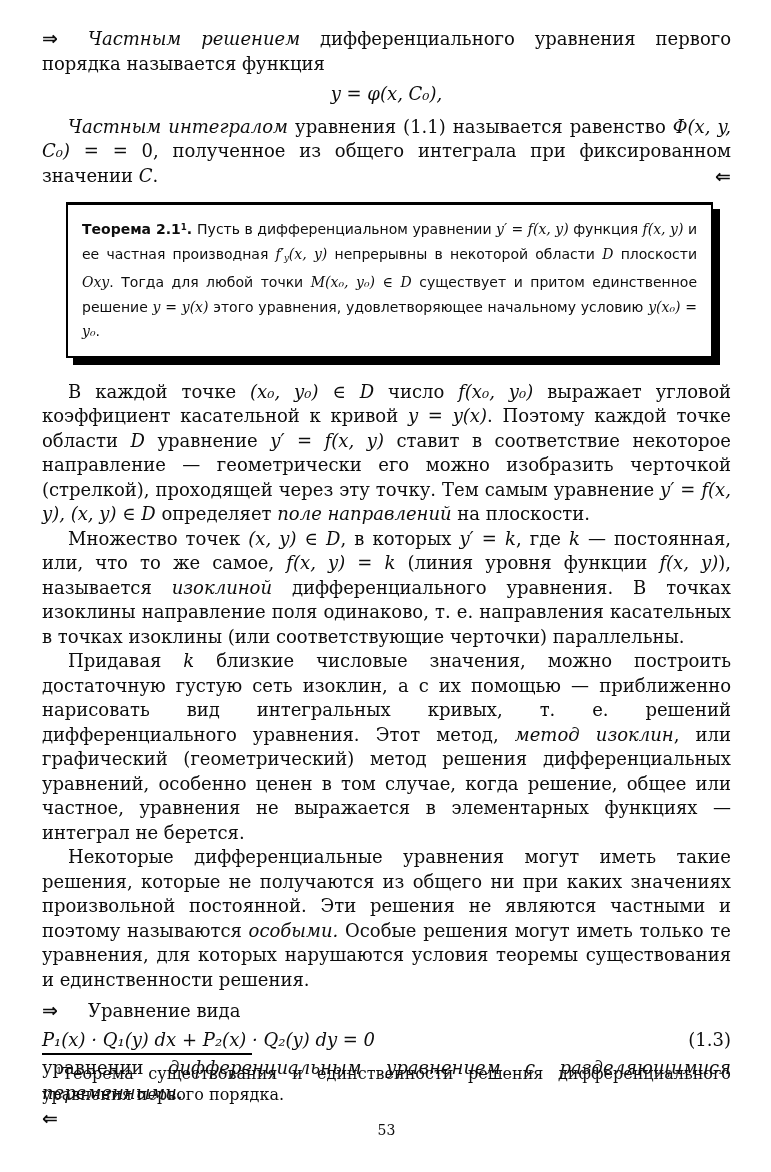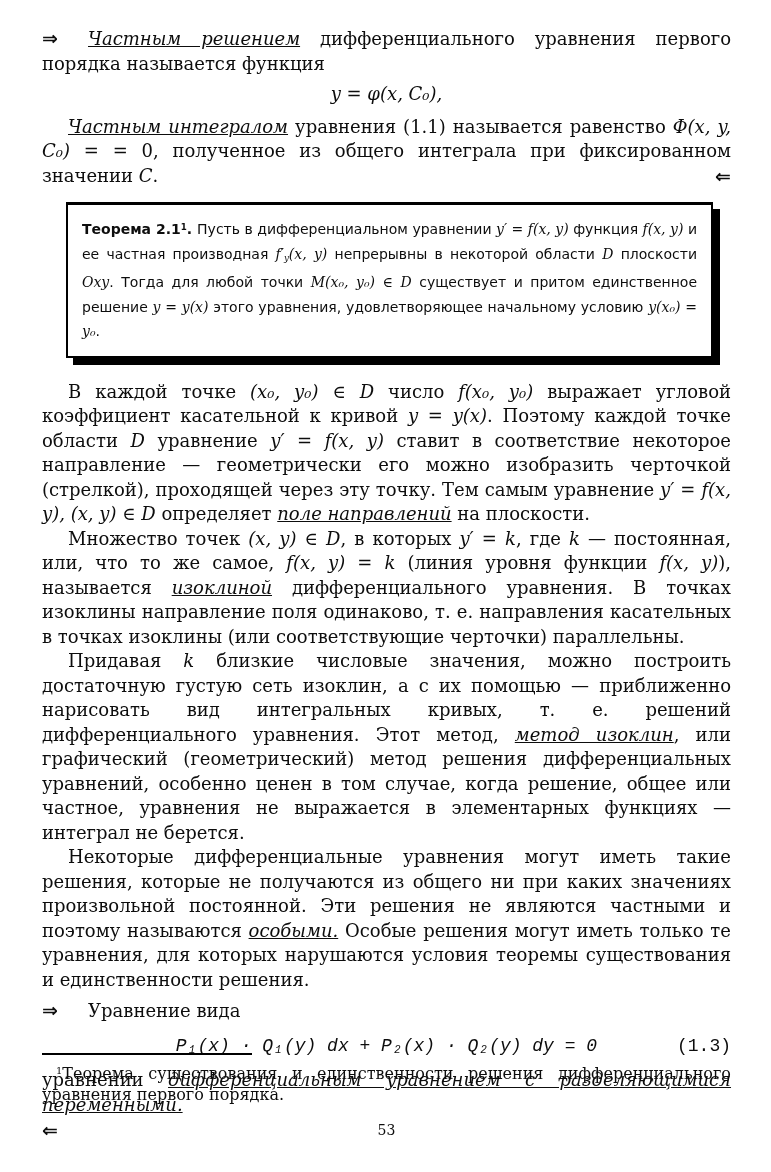--- a/index.html
+++ b/index.html
@@ -28,21 +28,21 @@
     display: inline-block;
     width: 46px;
     text-indent: 0;
   }
   .rel { position: relative; }
   .end-arrow-abs {
     position: absolute;
     right: 0;
     bottom: 0;
   }
-  .seg-i { font-style: italic; text-decoration: underline; }
+  .seg-i { font-style: italic; }
   .seg-m { font-style: italic; font-family: "DejaVu Serif", serif; }
   .seg-b { font-weight: bold; }
   .seg-sup { font-size: 0.62em; vertical-align: 0.5em; }
   .seg-sub { font-size: 0.62em; vertical-align: -0.25em; }
   .centered-formula {
     text-align: center;
     font-style: italic;
     margin: 6px 0 8px 0;
     text-indent: 0;
   }
@@ -55,24 +55,22 @@
     padding: 10px 14px 12px 14px;
     font-family: "DejaVu Sans", "Liberation Sans", sans-serif;
     font-size: 14px;
     line-height: 24.5px;
     text-align: justify;
   }
   .after-box { margin-top: 22px; }
   
   .equation-row {
     position: relative;
-    text-align: center;
-    margin: 10px 0;
+    margin: 4px 0;
     text-indent: 0;
-    font-family: Liberation Mono, monospace;
   }
   .equation { font-style: italic; }
   .eq-number {
     position: absolute;
     right: 0;
     top: 0;
     font-style: normal;
   }
   .sep-lead { margin-top: 6px; }
   .tail-arrow-line { text-align: left; margin-top: 1px; }

